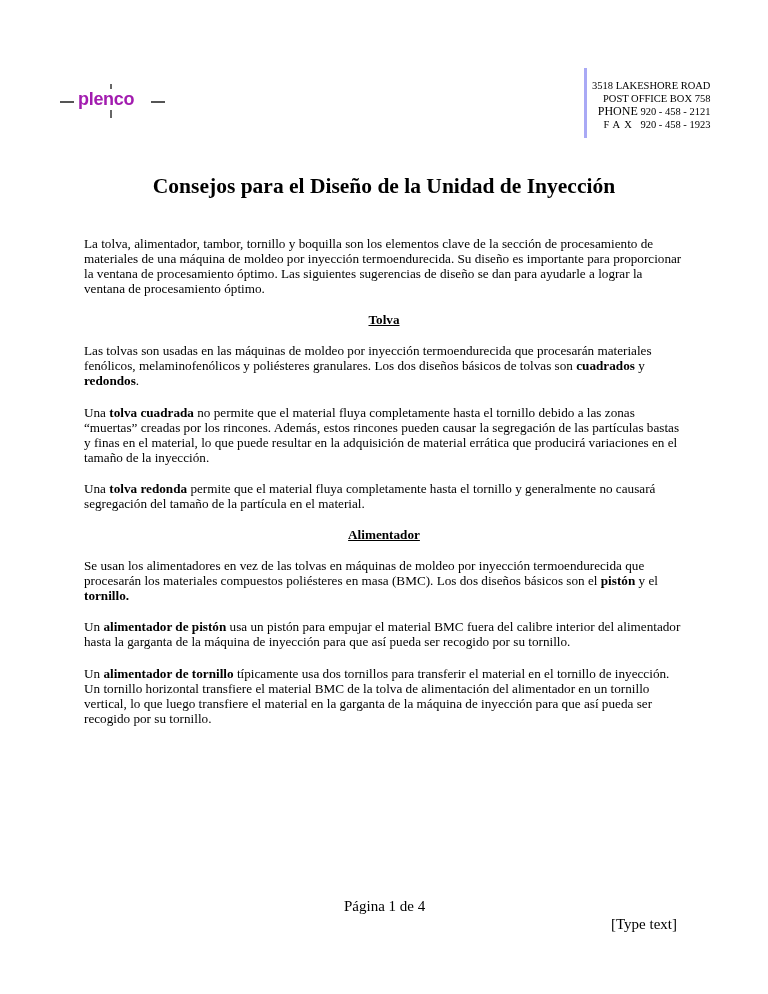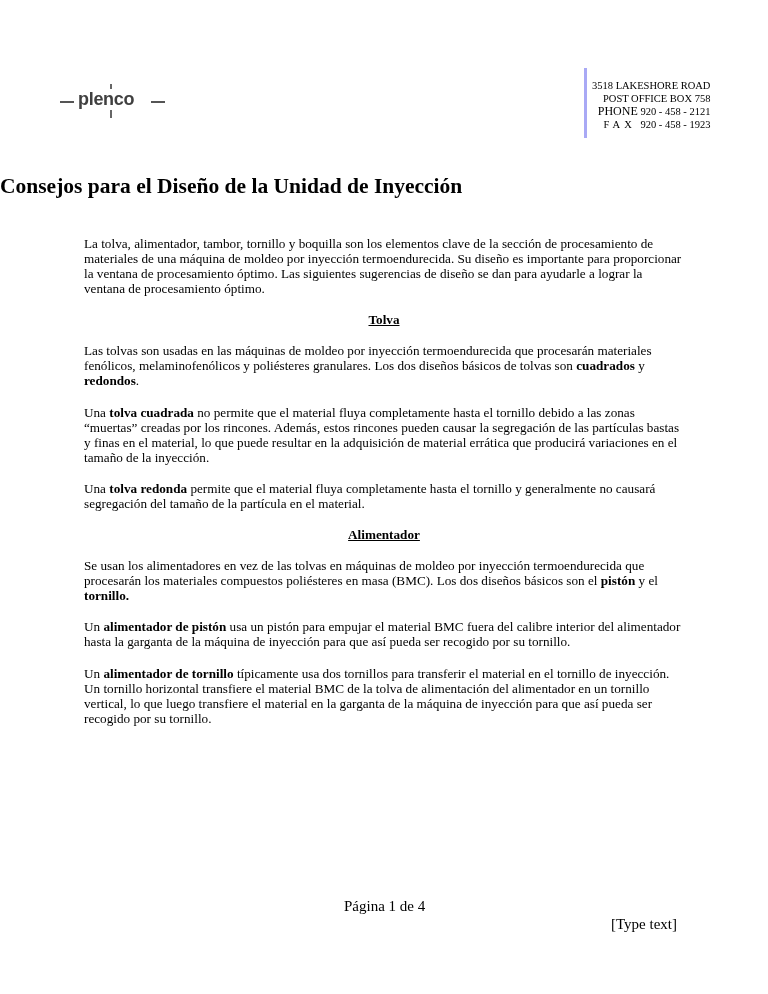--- a/index.html
+++ b/index.html
@@ -4,33 +4,33 @@
   <style>
     html, body { margin: 0; padding: 0; background: #ffffff; }
     body { width: 768px; height: 994px; position: relative; overflow: hidden;
            font-family: "Liberation Serif", "DejaVu Serif", serif; color: #000; }
 
     .logo { position: absolute; left: 58px; top: 84px; width: 112px; height: 34px; }
     .logo .vline { position: absolute; left: 52px; top: 0; width: 2px; height: 34px; background: #666; }
     .logo .hline-l { position: absolute; left: 2px; top: 17px; width: 14px; height: 2px; background: #555; }
     .logo .hline-r { position: absolute; left: 93px; top: 17px; width: 14px; height: 2px; background: #555; }
     .logo .word { position: absolute; left: 19px; top: 5px; font-family: "Liberation Sans", "DejaVu Sans", sans-serif;
-                  font-weight: bold; font-size: 18px; color: #404040; letter-spacing: -0.3px; background: #fff; padding: 0 1px; }
+                  font-weight: bold; font-size: 18px; color: #a21caf; letter-spacing: -0.3px; background: #fff; padding: 0 1px; }
 
     .company { position: absolute; left: 210px; top: 84px; }
     .company .name { font-size: 15.5px; letter-spacing: 3.6px; white-space: nowrap; }
     .company .loc { font-size: 8.5px; letter-spacing: 4.2px; margin-top: 3px; white-space: nowrap; }
 
     .divider { position: absolute; left: 584px; top: 68px; width: 3px; height: 70px; background: #a9a9f5; }
 
     .address { position: absolute; left: 592px; top: 80px; font-size: 10.5px; line-height: 12.5px; white-space: nowrap; text-align: right; }
     .address .phone-lbl { font-size: 12px; }
     .address .fax-lbl { letter-spacing: 4px; margin-right: 2px; }
 
-    .title { position: absolute; left: 0; width: 768px; top: 174px; text-align: left;
+    .title { position: absolute; left: 0; width: 768px; top: 174px; text-align: center;
              font-size: 21.5px; font-weight: bold; }
 
     .content { position: absolute; left: 84px; width: 600px; top: 236px; font-size: 13.2px; line-height: 15px; }
     .content p { margin: 0 0 16.2px 0; }
     .content h2 { margin: 0 0 16.2px 0; font-size: 13.2px; font-weight: bold; text-decoration: underline; text-align: center; }
 
     .page-num { position: absolute; left: 344px; top: 898px; font-size: 15px; }
     .type-text { position: absolute; left: 611px; top: 916px; font-size: 15px; }
   </style>
 </head>

